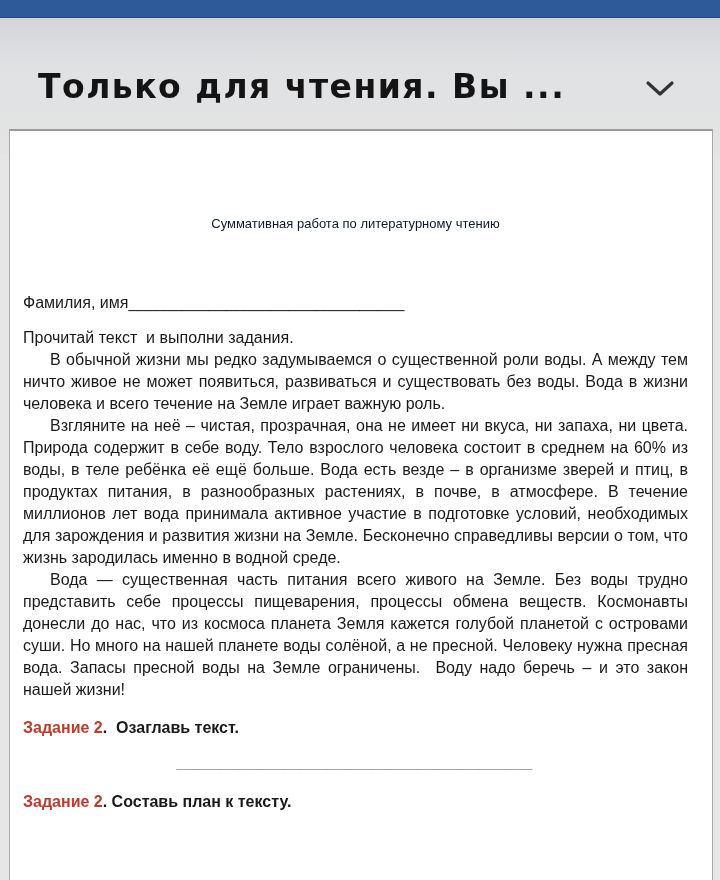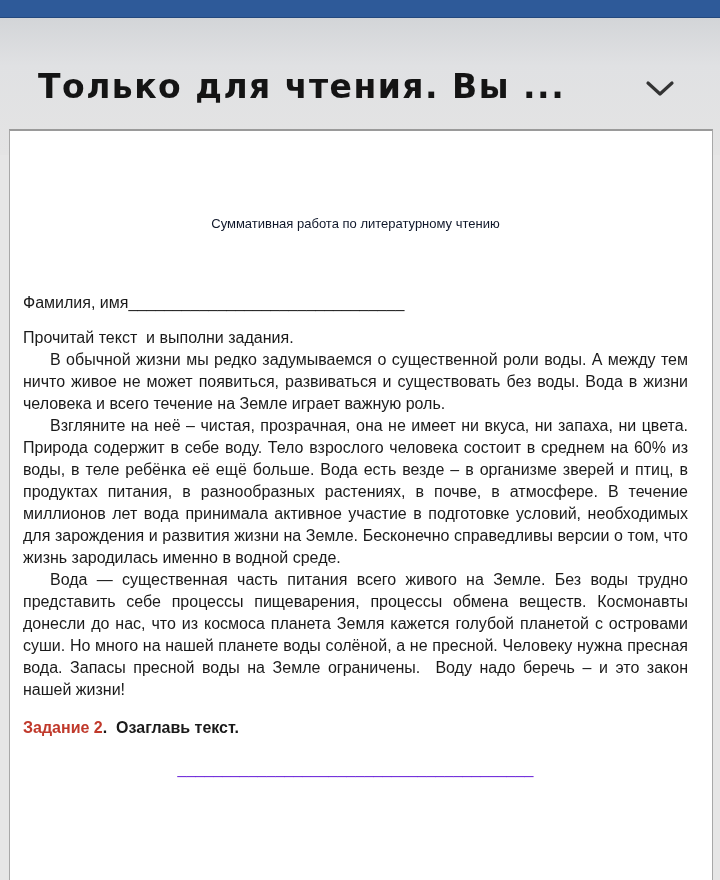--- a/index.html
+++ b/index.html
@@ -94,24 +94,25 @@
     text-indent: 27px;
     white-space: pre-wrap;
   }
 
   .task-heading { margin-top: 0; white-space: pre-wrap; }
   .task-label { color: #c0392b; font-weight: 700; }
   .task-text  { color: #1a1a1a; font-weight: 700; }
 
   .t1-heading { margin-top: 16px; }
   .t1-underline {
-    margin-top: 19px;
+    margin-top: 13px;
     text-align: center;
     letter-spacing: 0;
-    color: #6d28d9;
+    color: #737373;
+    font-style: italic;
   }
   .t2-heading { margin-top: 17px; }
 </style>
 </head>
 <body>
 
 <div class="top-bar"></div>
 
 <div class="app-header">
   <div class="app-title">Только для чтения. Вы ...</div>
@@ -135,15 +136,16 @@
 
     <div class="instruction">Прочитай текст  и выполни задания.</div>
 
     <div class="para">В обычной жизни мы редко задумываемся о существенной роли воды. А между тем ничто живое не может появиться, развиваться и существовать без воды. Вода в жизни человека и всего течение на Земле играет важную роль.</div>
     <div class="para">Взгляните на неё – чистая, прозрачная, она не имеет ни вкуса, ни запаха, ни цвета. Природа содержит в себе воду. Тело взрослого человека состоит в среднем на 60% из воды, в теле ребёнка её ещё больше. Вода есть везде – в организме зверей и птиц, в продуктах питания, в разнообразных растениях, в почве, в атмосфере. В течение миллионов лет вода принимала активное участие в подготовке условий, необходимых для зарождения и развития жизни на Земле. Бесконечно справедливы версии о том, что жизнь зародилась именно в водной среде.</div>
     <div class="para">Вода — существенная часть питания всего живого на Земле. Без воды трудно представить себе процессы пищеварения, процессы обмена веществ. Космонавты донесли до нас, что из космоса планета Земля кажется голубой планетой с островами суши. Но много на нашей планете воды солёной, а не пресной. Человеку нужна пресная вода. Запасы пресной воды на Земле ограничены.  Воду надо беречь – и это закон нашей жизни!</div>
 
     <div class="task-heading t1-heading"><span class="task-label">Задание 2</span><span class="task-text">.  Озаглавь текст.</span></div>
     <div class="t1-underline">________________________________________</div>
 
+    <div class="task-heading t2-heading"><span class="task-label">Задание 2</span><span class="task-text">. Составь план к тексту.</span></div>
 
   </div>
 </div>
 
 </body></html>

